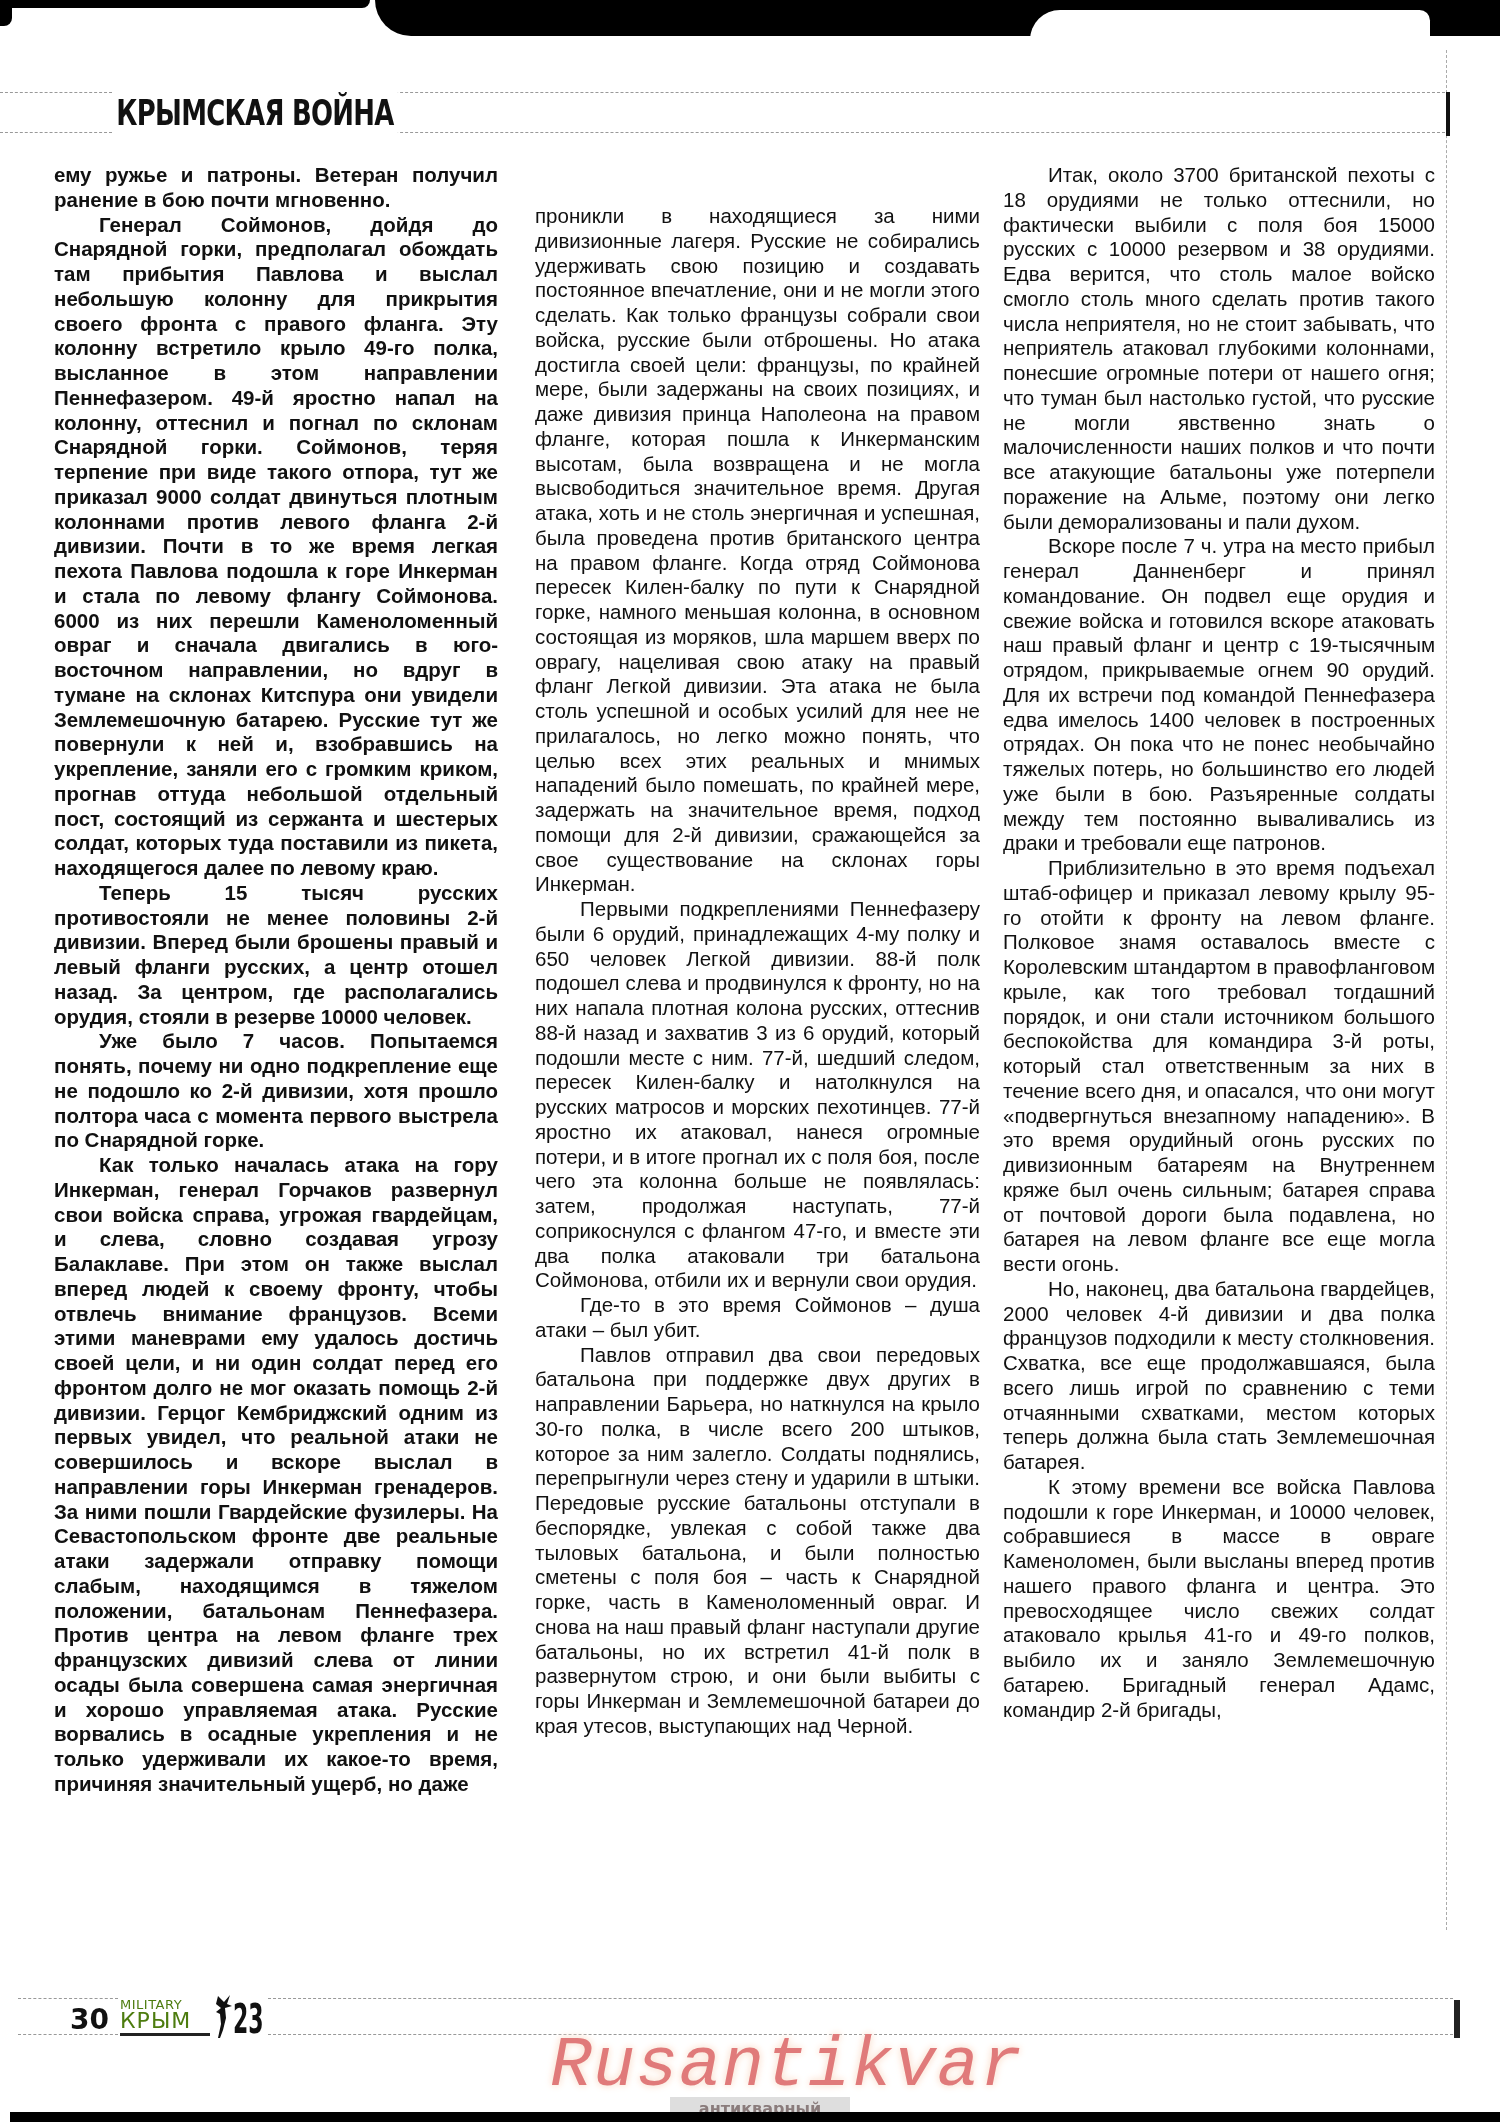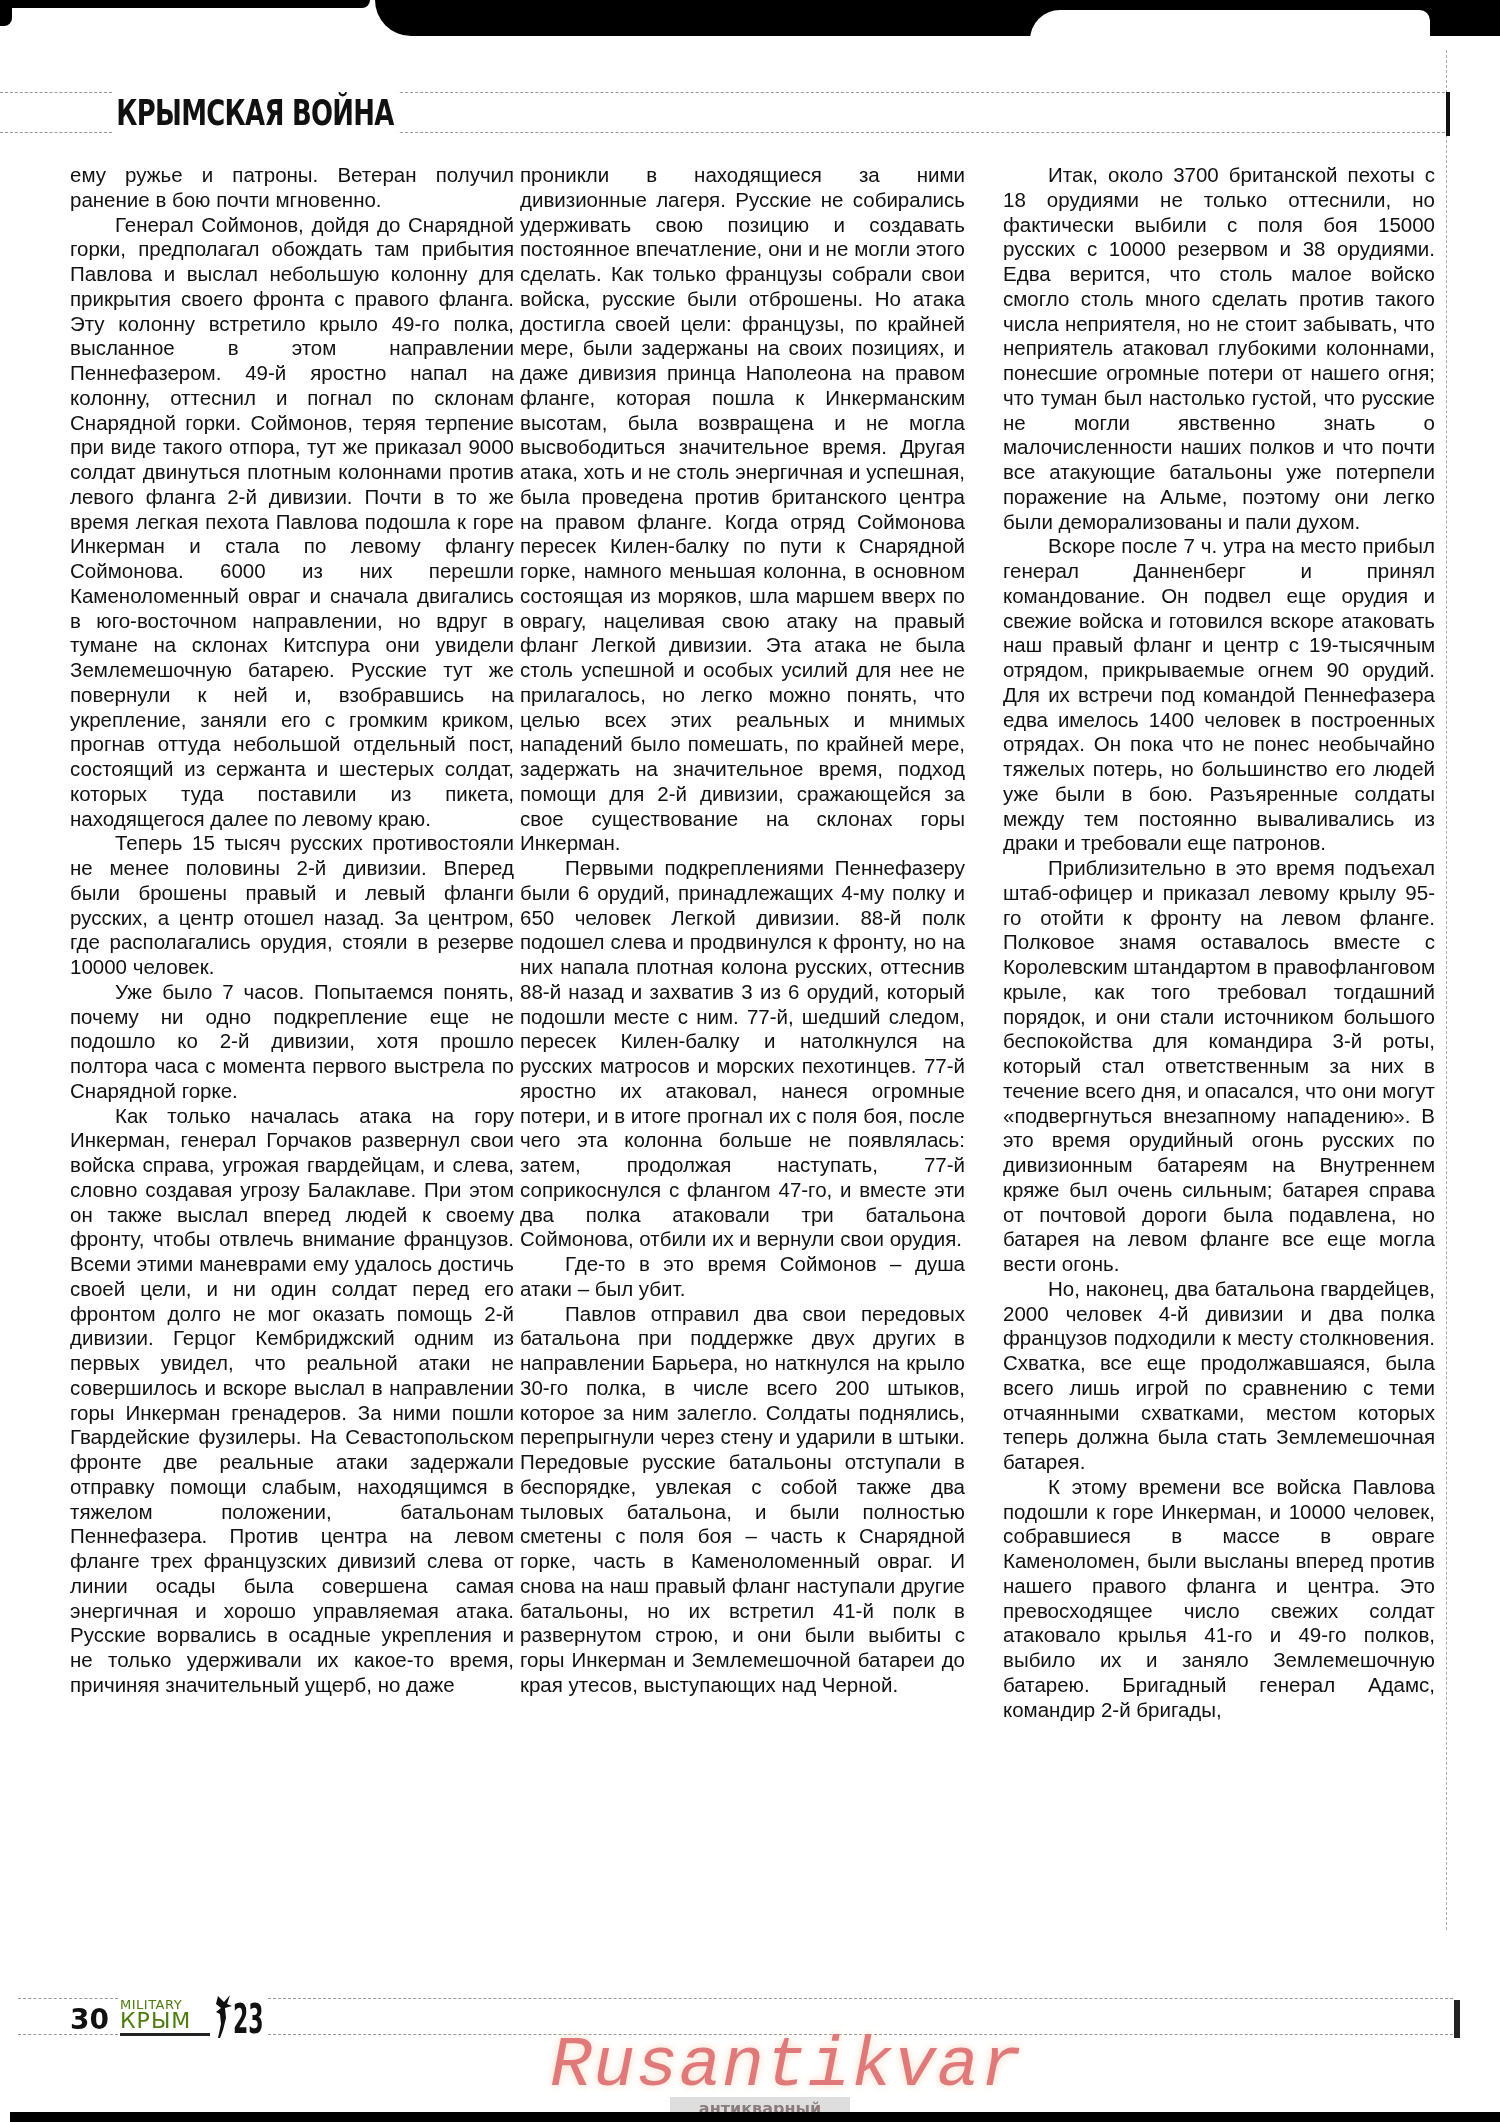--- a/index.html
+++ b/index.html
@@ -14,22 +14,22 @@
   .header .line-top { top:0; }
   .header .line-bot { top:40px; }
   .section-title { position:absolute; left:112px; top:-4px; height:48px; display:flex; align-items:center;
          font-family:"DejaVu Sans", sans-serif; font-weight:bold; font-size:36px; letter-spacing:-1px;
          transform:scaleX(0.72); transform-origin:left center; color:#111; white-space:nowrap; padding:0 6px; background:#fff; }
   .right-marker { position:absolute; left:1446px; top:92px; width:4px; height:44px; background:#111; }
   .right-vline { position:absolute; left:1446px; top:50px; width:0; height:1880px; border-left:1px dashed #aaa; }
   .col { position:absolute; top:163px; font-size:20.5px; line-height:24.75px; text-align:justify; }
   .col p { margin:0; text-indent:45px; hyphens:manual; }
   .col p.noindent { text-indent:0; }
-  .c1 { left:70px; width:444px; }
-  .c2 { left:520px; width:445px; }
+  .c1 { left:54px; width:444px;font-weight:bold; }
+  .c2 { left:535px; width:445px;margin-top:41px; }
   .c3 { left:997px; width:432px;margin-left:6px; }
   .footer { position:absolute; left:0; top:1998px; width:1500px; height:42px; }
   .footer .line-top, .footer .line-bot { position:absolute; height:0; border-top:1px dashed #999; }
   .page-num { position:absolute; left:70px; top:2003px; font-family:"DejaVu Sans", sans-serif; font-weight:bold; font-size:28px; color:#111; }
   .logo { position:absolute; left:120px; top:1998px; width:90px; height:42px; font-family:"DejaVu Sans", sans-serif; font-weight:normal; color:#4d7c0f; line-height:1; }
   .logo .l1 { font-size:13px; letter-spacing:0.5px; }
   .logo .l2 { font-size:22px; letter-spacing:1px; margin-top:-1px; }
   .logo .bar { height:3px; background:#222; width:90px; margin-top:1px; }
   .issue { position:absolute; left:233px; top:1996px; font-family:"DejaVu Sans", sans-serif; font-weight:bold; font-size:40px; transform:scaleX(0.55); transform-origin:left top; color:#111; }
   .figure-icon { position:absolute; left:214px; top:1994px; width:20px; height:46px; }

